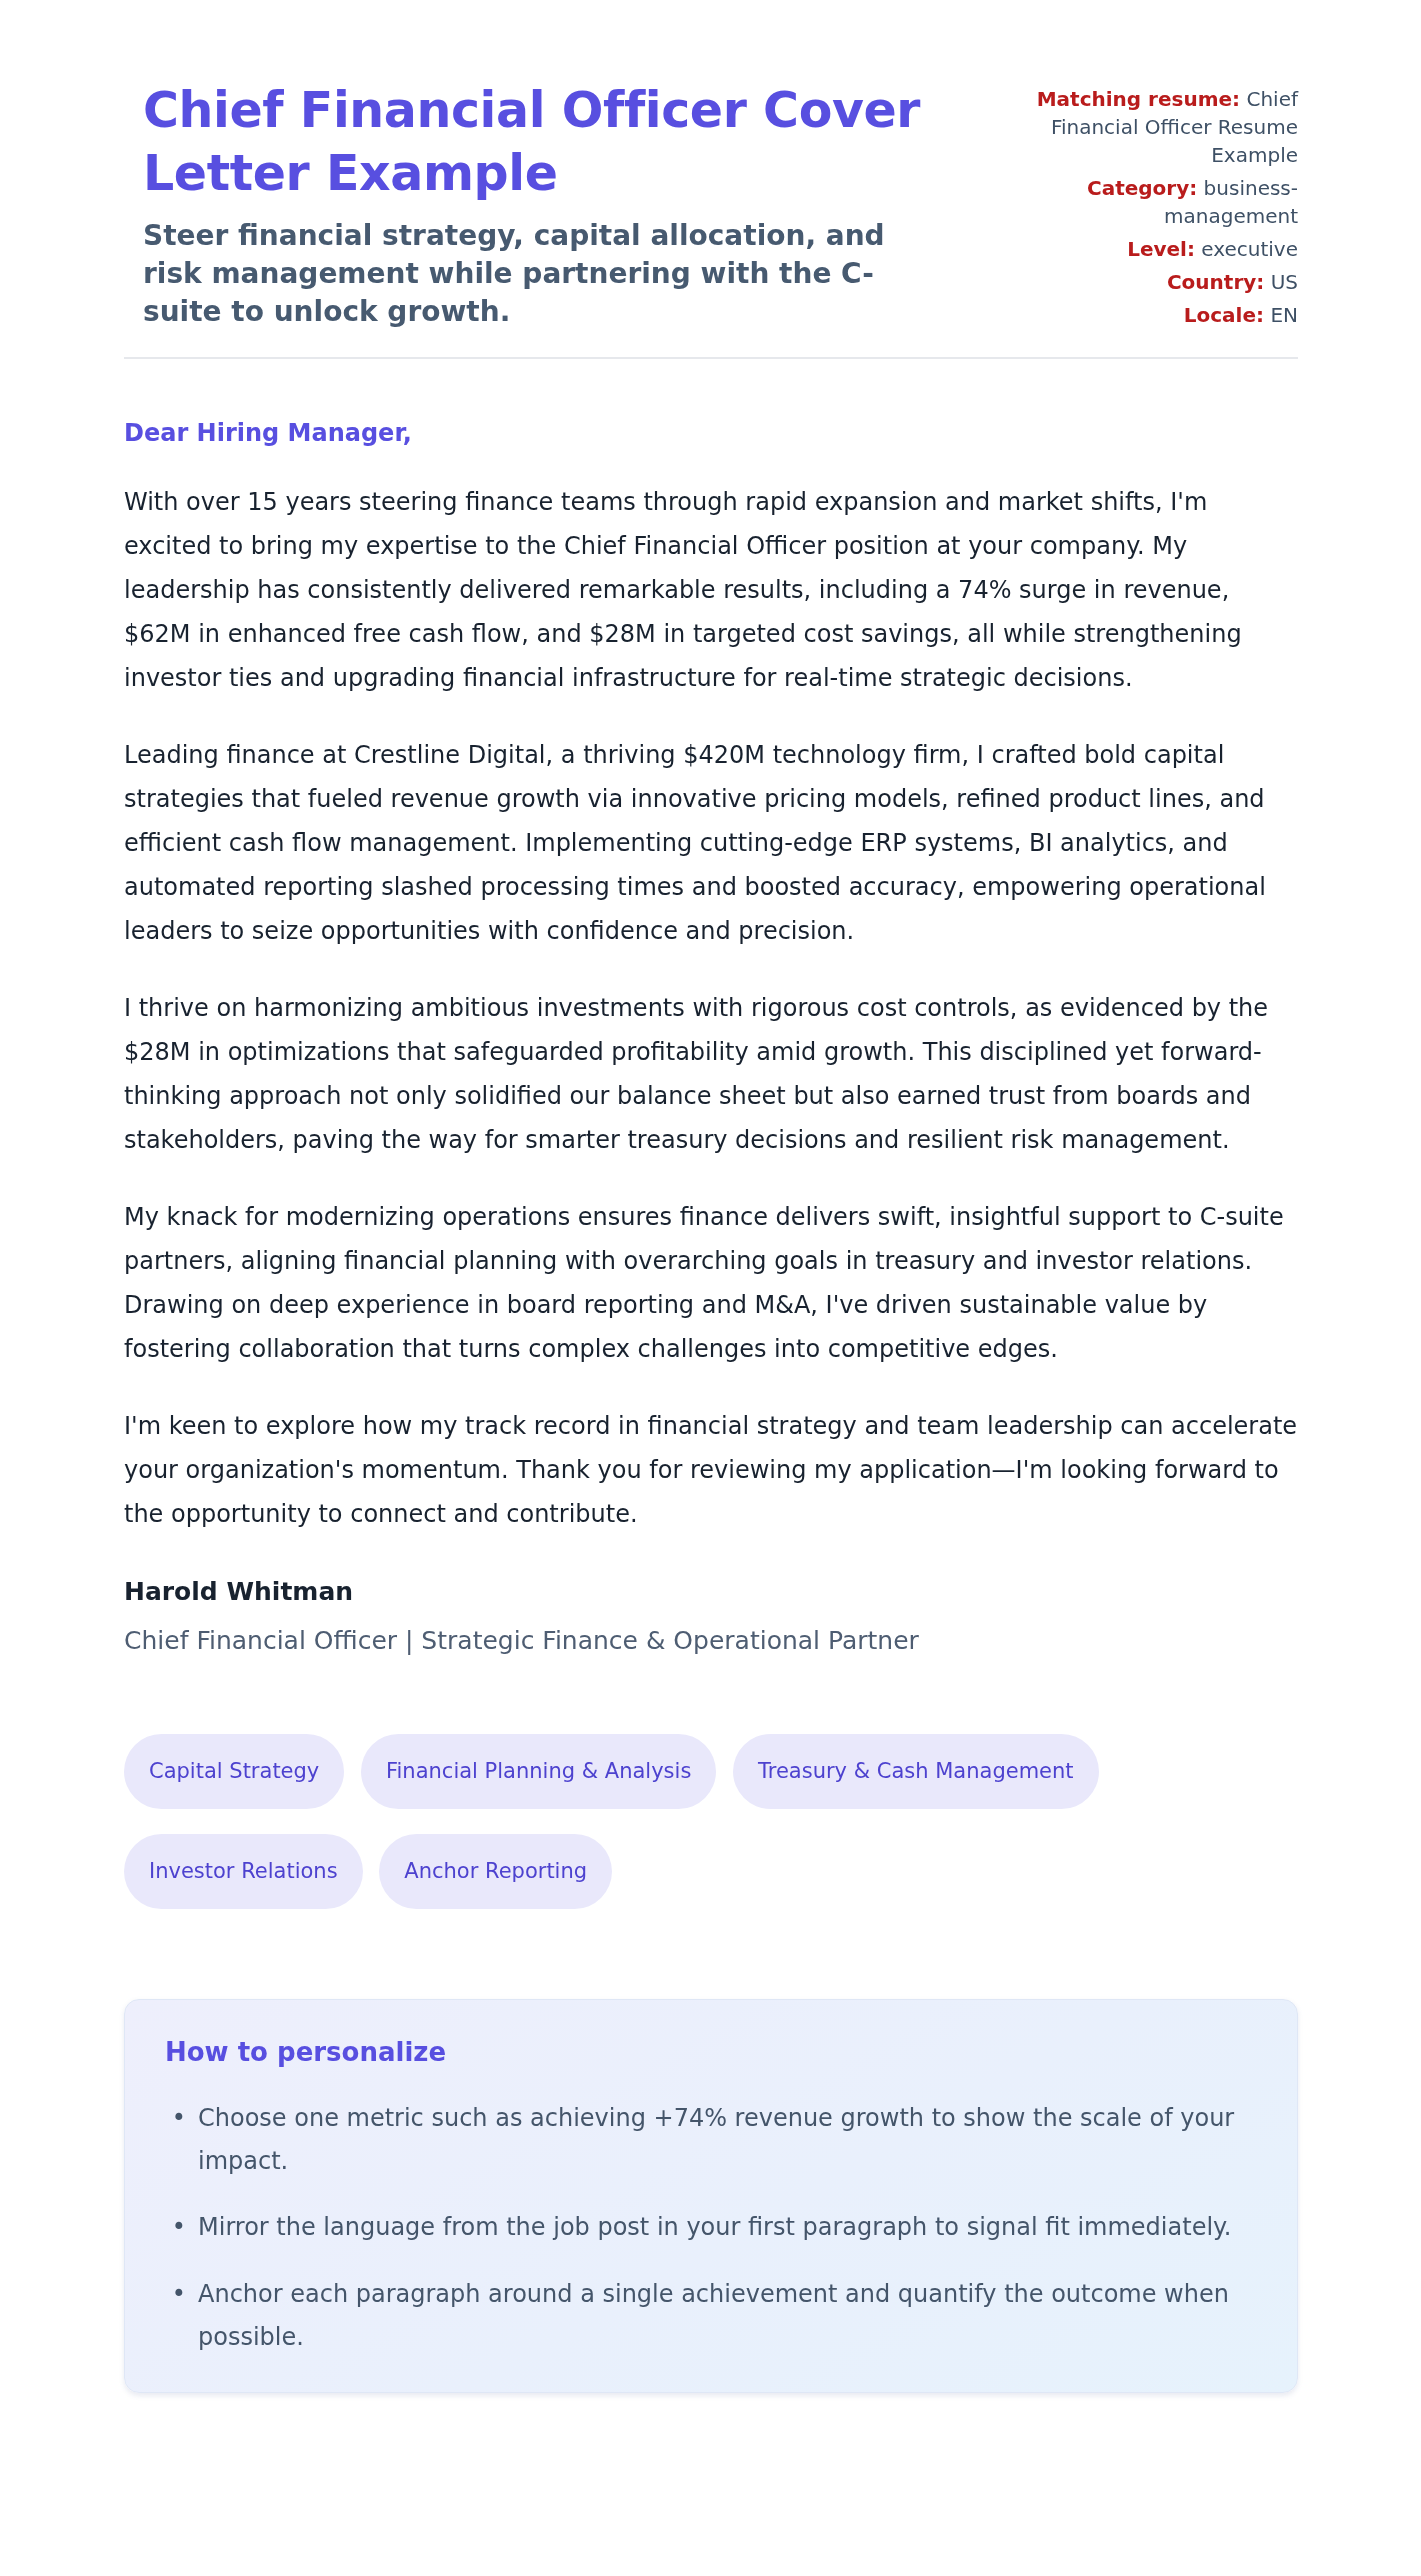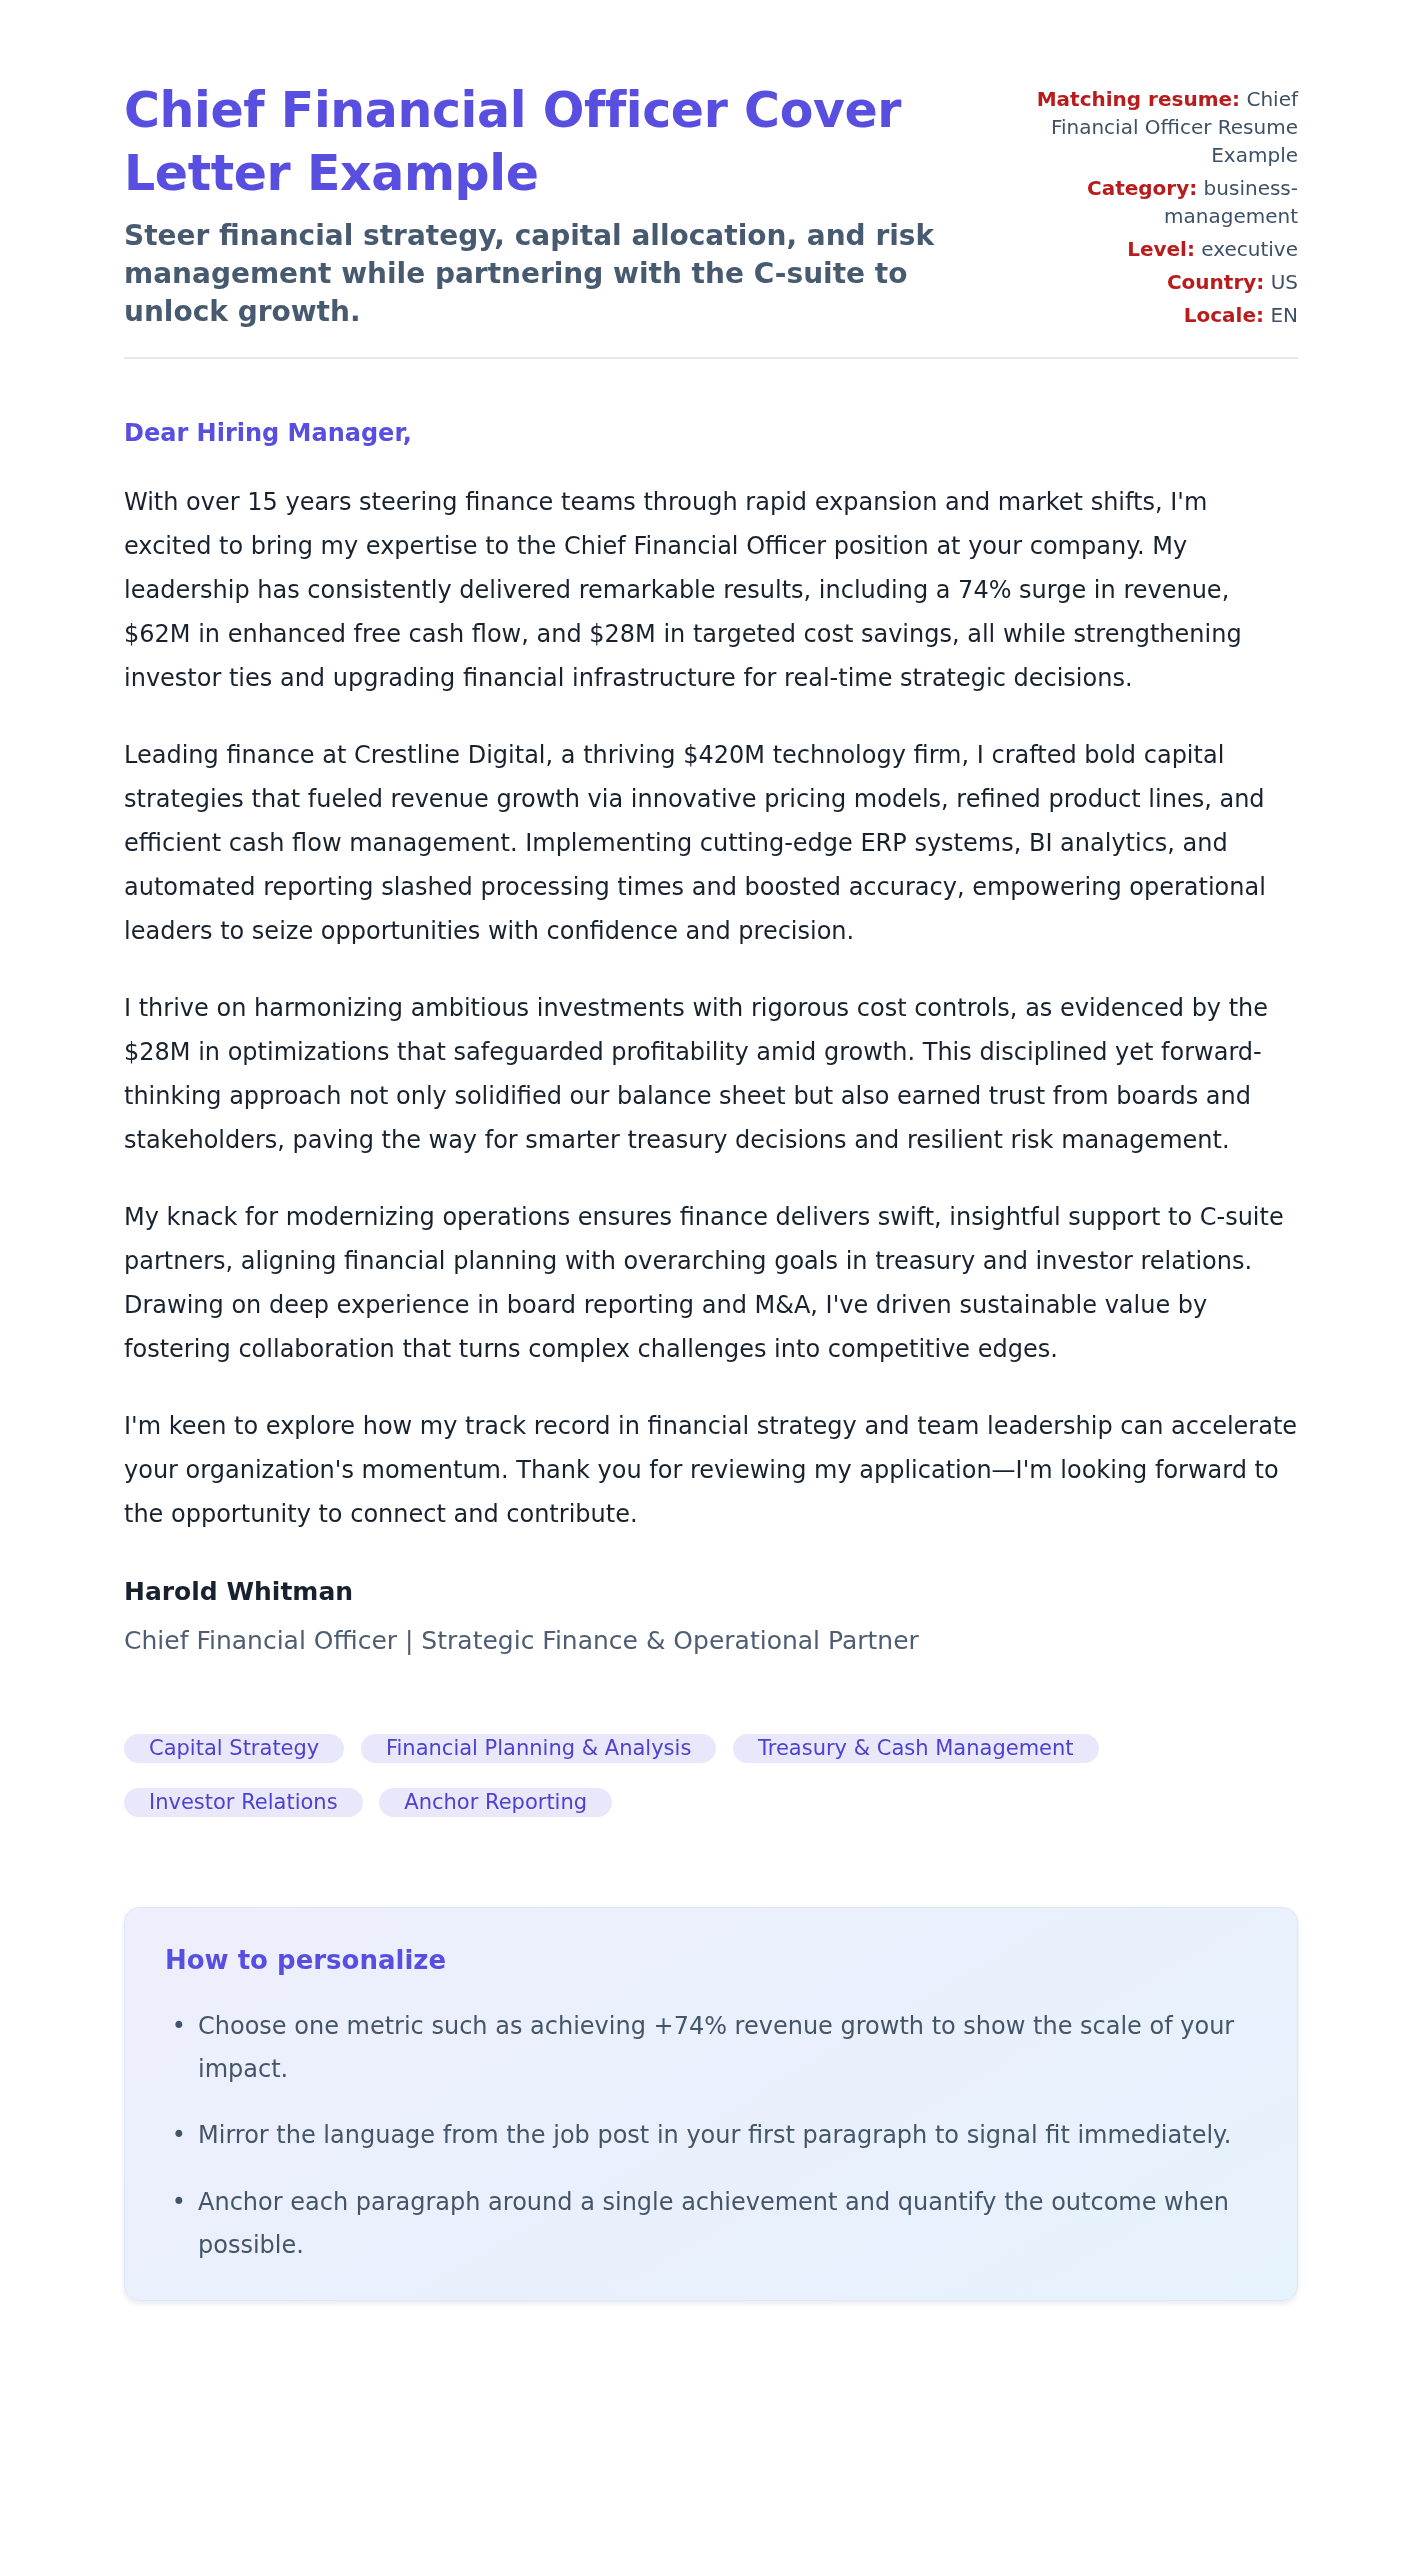--- a/index.html
+++ b/index.html
@@ -5,21 +5,21 @@
   html,body{margin:0;padding:0;}
   body{
     width:1422px;height:2576px;background:#ffffff;overflow:hidden;
     font-family:"DejaVu Sans","Liberation Sans",sans-serif;
     -webkit-font-smoothing:antialiased;
   }
   .container{width:1174px;margin:0 auto;padding-top:80px;}
 
   
   .header{display:flex;justify-content:space-between;align-items:flex-start;gap:33px;}
-  .title-block{max-width:820px;}
+  .title-block{max-width:820px;margin-left:19px;}
   .page-title{
     margin:0;font-size:49px;line-height:1.28;font-weight:800;
     letter-spacing:-0.4px;color:#584fe0;
   }
   .page-subtitle{
     margin:11.7px 0 0;font-size:28px;line-height:38px;font-weight:700;color:#475a70;
   }
   .meta{width:319px;flex:none;text-align:right;font-size:20px;line-height:28px;color:#3e5065;padding-top:5px;}
   .meta-item{margin-bottom:5px;}
   .meta-label{font-weight:700;color:#b91c1c;}
@@ -31,21 +31,21 @@
   .letter-body p{margin:33px 0 0;font-size:24px;line-height:44px;color:#18222f;max-width:1174px;}
 
   .signature{margin-top:41px;}
   .signature-name{font-size:25px;font-weight:700;color:#18222f;}
   .signature-title{margin-top:20px;font-size:25px;color:#4e5d72;}
 
   
   .tags{margin-top:79px;display:flex;flex-wrap:wrap;gap:25px 16.7px;}
   .tag{
     display:inline-block;background:#e9e8fb;color:#4d42cf;
-    font-size:21px;line-height:1;padding:4px 25px;border-radius:836px;
+    font-size:21px;line-height:1;padding:27px 25px;border-radius:836px;
     cursor:pointer;
   }
 
   
   .tipbox{
     margin-top:90px;border:0.8px solid #dfe7f6;border-radius:15px;
     background:linear-gradient(150deg,#eeeffc 0%,#e9f0fc 55%,#e6f2fc 100%);
     padding:37px 40px 33px;box-shadow:0 2.5px 5px rgba(96,116,160,0.14);
   }
   .tipbox-heading{margin:0;font-size:26px;font-weight:700;color:#584fe0;}

